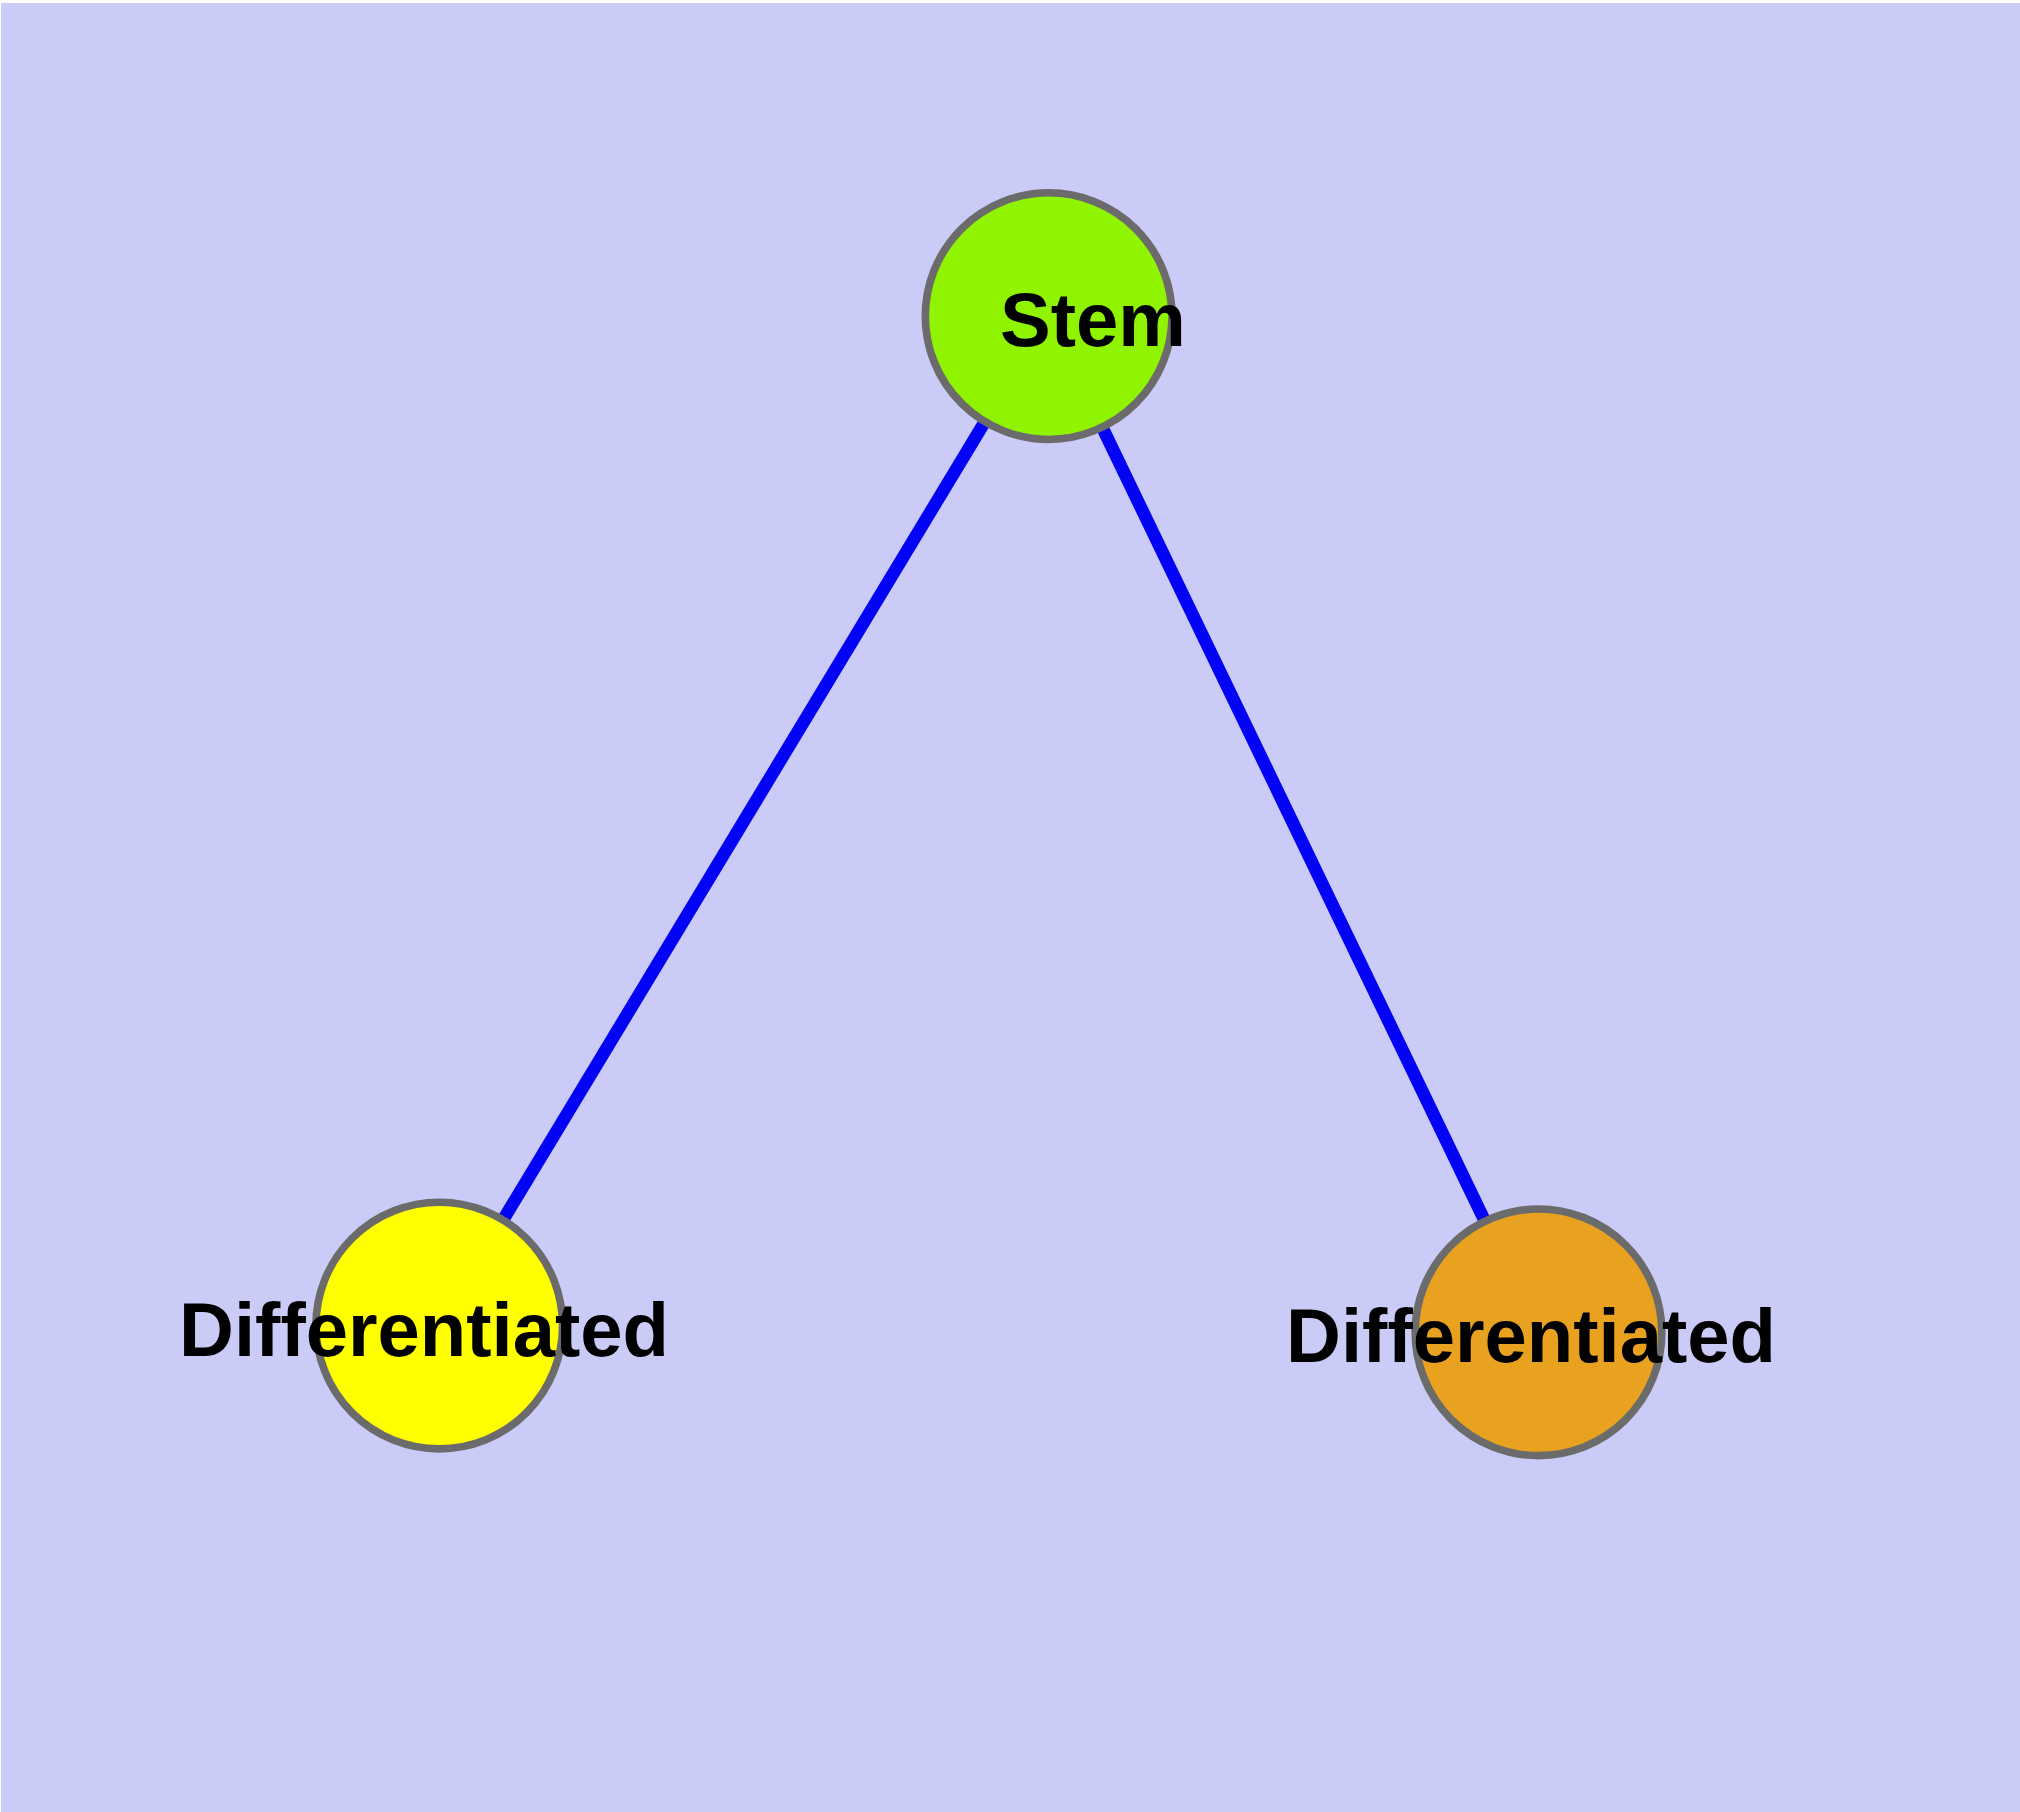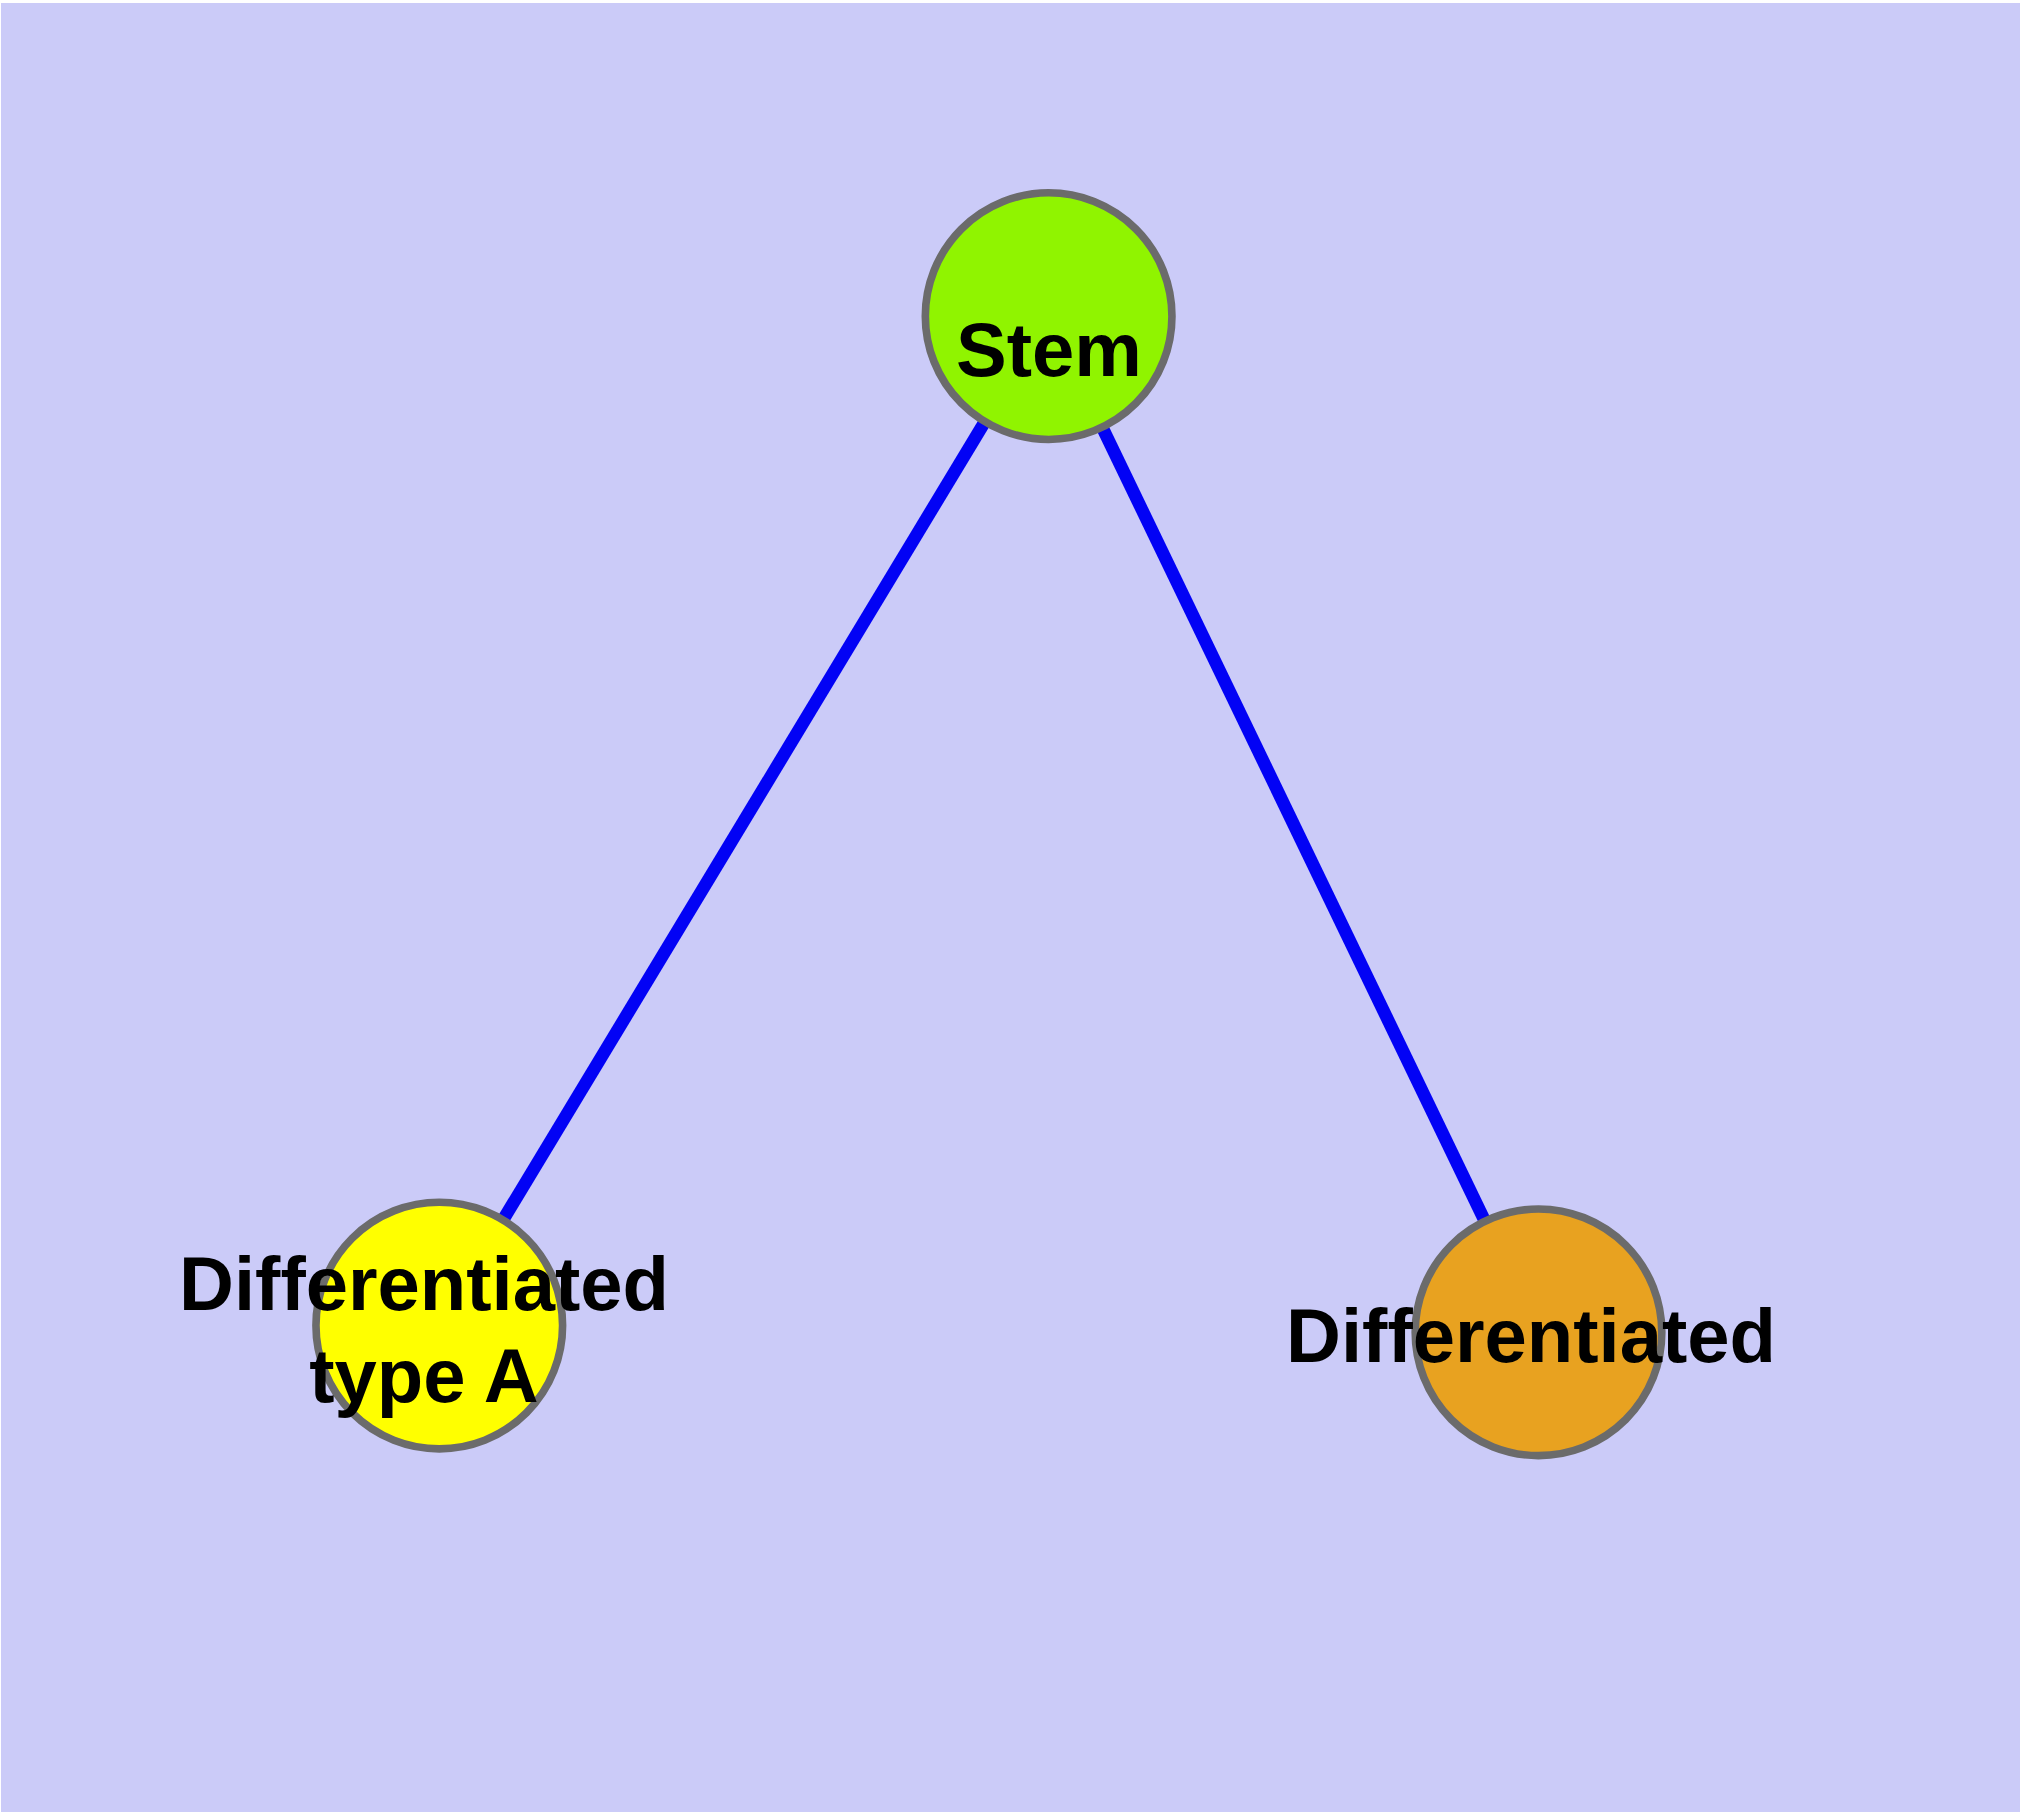--- a/index.html
+++ b/index.html
@@ -37,21 +37,21 @@
   .node-label {
     position: absolute;
     transform: translate(-50%, -50%) translateY(4.2px);
     text-align: center;
     font-weight: bold;
     font-size: 76px;
     line-height: 92px;
     color: #000000;
     white-space: nowrap;
   }
-  .label-stem   { left: 1049px; top: 316px; margin-top: 30px;  }
+  .label-stem   { left: 1093px; top: 316px;  }
   .label-type-a { left: 424px;  top: 1326px; }
   .label-type-b { left: 1531px; top: 1332px; }
 </style>
 </head>
 <body>
 
 <div class="canvas">
 
   <div class="plot-bg" style="background: rgb(203, 203, 248);"></div>
 
@@ -65,21 +65,20 @@
 
     <circle cx="518" cy="1564" r="145.5" fill="#FFFF00" stroke="#6B6B6B" stroke-width="9"></circle>
 
     <circle cx="1815" cy="1572" r="145.5" fill="#E8A220" stroke="#6B6B6B" stroke-width="9"></circle>
   </svg>
 
   <div class="node-label label-stem">Stem</div>
 
   <div class="node-label label-type-a">
     <span>Differentiated</span><br>
-    <span>type A</span>
   </div>
 
   <div class="node-label label-type-b">
     <span>Differentiated</span><br>
   </div>
 
 </div>
 
 
 </body></html>

